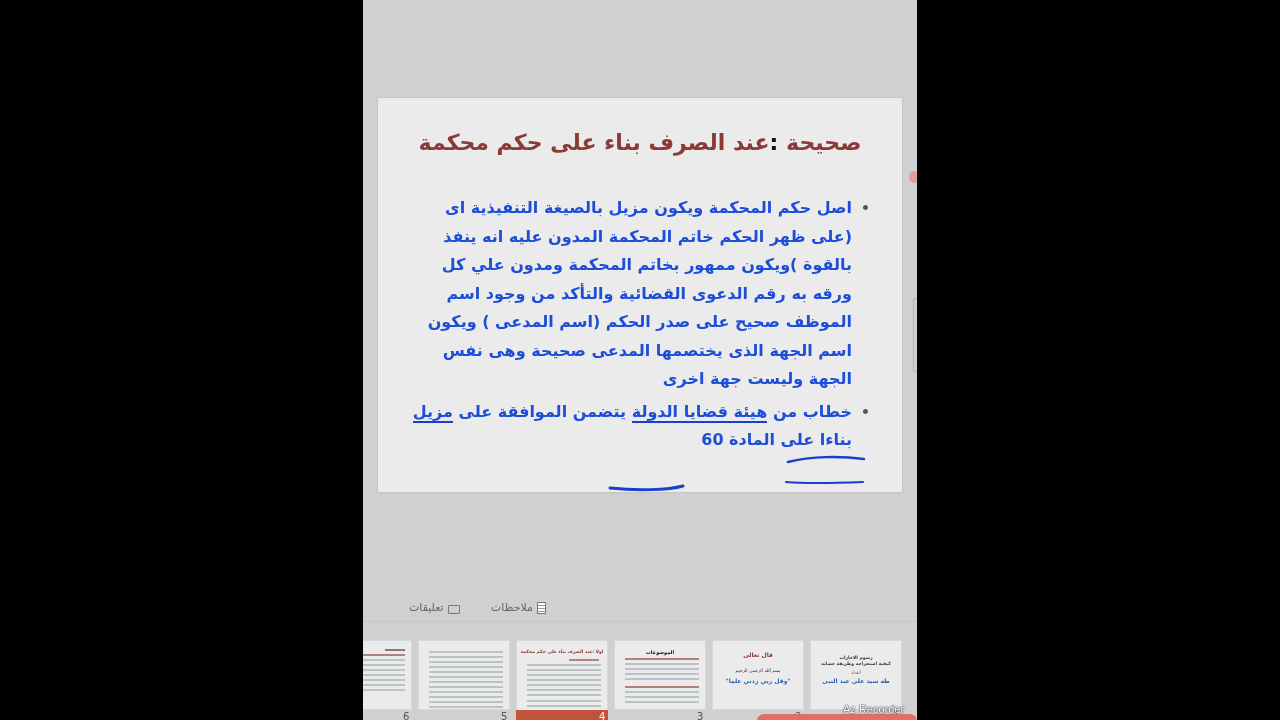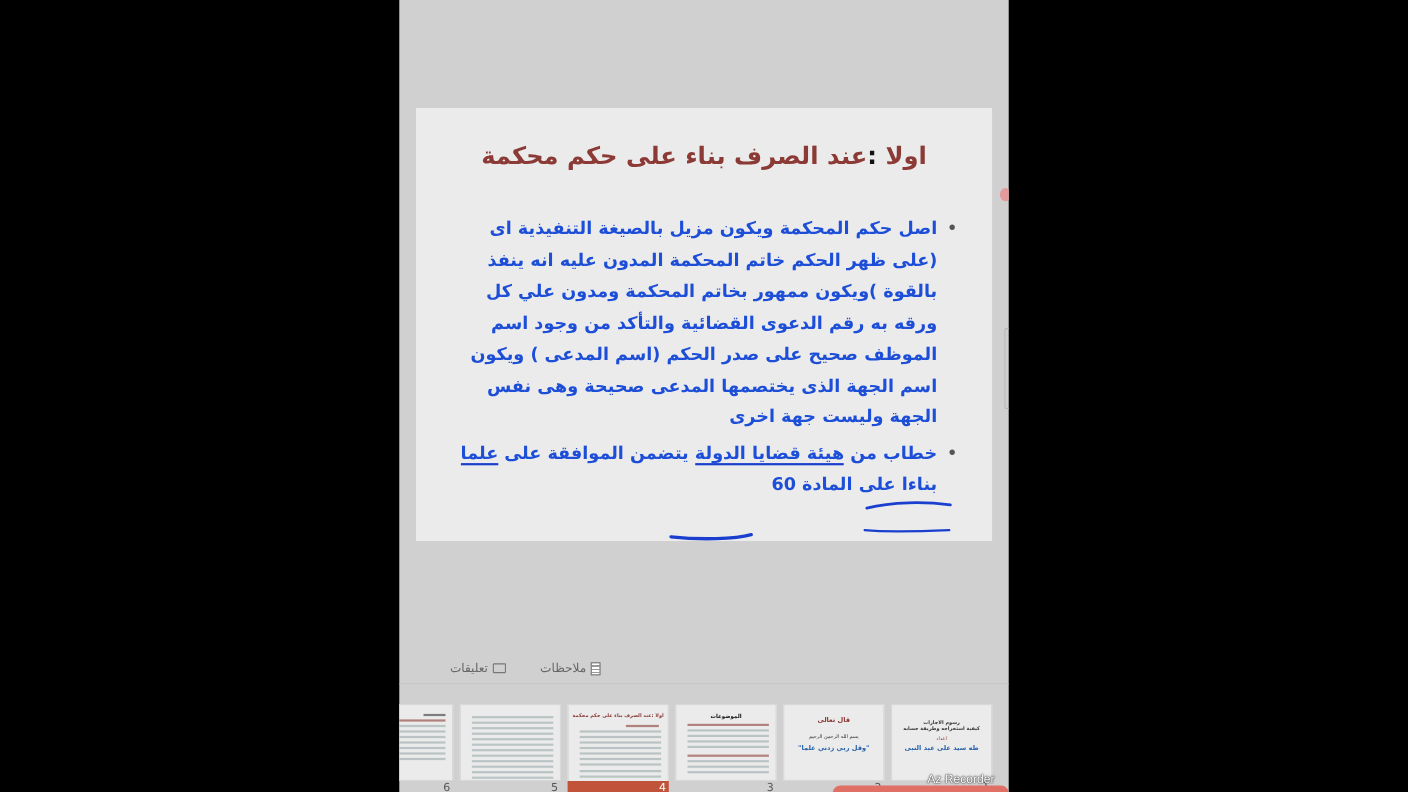--- a/index.html
+++ b/index.html
@@ -31,21 +31,21 @@
 
   .ink-1 { position: absolute; left: 408px; top: 356px; width: 80px; height: 12px; }
   .ink-2 { position: absolute; left: 230px; top: 370px; width: 260px; height: 24px; }
 
   .scroll-dot { position: absolute; left: 546px; top: 171px; width: 10px; height: 12px; border-radius: 50%; background: #e39a9a; }
   .scroll-track { position: absolute; left: 550px; top: 298px; width: 6px; height: 74px; border: 1px solid #b5b5b5; border-right: none; border-radius: 3px 0 0 3px; }
 
   
   .bottom-bar { position: absolute; left: 0; top: 596px; width: 554px; height: 26px; border-bottom: 1px solid #c6c6c6;
                 font-size: 11px; color: #666; direction: rtl; }
-  .bb-item { position: absolute; top: 5px; display: flex; align-items: center; gap: 4px; }
+  .bb-item { position: absolute; top: 5px; display: flex; align-items: flex-end; gap: 4px; }
   .bb-notes { left: 128px; }
   .bb-comments { left: 46px; }
   .icon-notes { width: 9px; height: 12px; border: 1px solid #777; background: repeating-linear-gradient(#fff 0 2px, #999 2px 3px); }
   .icon-comment { width: 12px; height: 9px; border: 1px solid #777; border-radius: 1px; position: relative; }
 
   
   .thumb-strip { position: absolute; left: 0; top: 622px; width: 554px; height: 98px; }
   .thumb { position: absolute; top: 18px; width: 92px; height: 70px; background: #ebebeb; border: 1px solid #d8d8d8; overflow: hidden; direction: rtl; }
   .thumb .t-title { font-size: 5px; color: #8b3a36; text-align: center; margin-top: 8px; font-weight: bold; }
   .thumb .t-line { height: 2px; background: #9aa; margin: 3px 6px 0 10px; opacity: 0.6; }
@@ -60,28 +60,28 @@
   .watermark { position: absolute; left: 480px; top: 703px; font-size: 11px; color: #fff;
                text-shadow: 0 0 2px #333, 0 0 1px #000; font-family: Liberation Sans, sans-serif; }
 </style>
 </head>
 <body>
 
 <div class="app">
 
   <div class="slide">
     <div class="slide-title">
-      <span>اولا</span>
+      <span>صحيحة</span>
       <span class="colon">:</span><span>عند الصرف بناء على حكم محكمة</span>
     </div>
 
     <ul class="bullets">
       <li class="bullet">اصل حكم المحكمة ويكون مزيل بالصيغة التنفيذية اى (على ظهر الحكم خاتم المحكمة المدون عليه انه ينفذ بالقوة )ويكون ممهور بخاتم المحكمة ومدون علي كل ورقه به رقم الدعوى القضائية والتأكد من وجود اسم الموظف صحيح على صدر الحكم (اسم المدعى ) ويكون اسم الجهة الذى يختصمها المدعى صحيحة وهى نفس الجهة وليست جهة اخرى</li>
       <li class="bullet">
-        <span>خطاب من </span><span class="ul">هيئة قضايا الدولة</span><span> يتضمن الموافقة على </span><span class="ul">علما</span><span> بناءا على المادة </span><span>60</span>
+        <span>خطاب من </span><span class="ul">هيئة قضايا الدولة</span><span> يتضمن الموافقة على </span><span class="ul">مزيل</span><span> بناءا على المادة </span><span>60</span>
       </li>
     </ul>
 
     <svg class="ink-1" viewBox="0 0 80 12">
       <path d="M2 8 C 25 2, 55 2, 78 5" stroke="#1a3fcf" stroke-width="2.5" fill="none" stroke-linecap="round"></path>
     </svg>
     <svg class="ink-2" viewBox="0 0 260 24">
       <path d="M2 20 C 30 23, 60 22, 75 18" stroke="#1a3fcf" stroke-width="3" fill="none" stroke-linecap="round"></path>
       <path d="M178 14 C 200 16, 230 15, 255 14" stroke="#1a3fcf" stroke-width="2" fill="none" stroke-linecap="round"></path>
     </svg>

